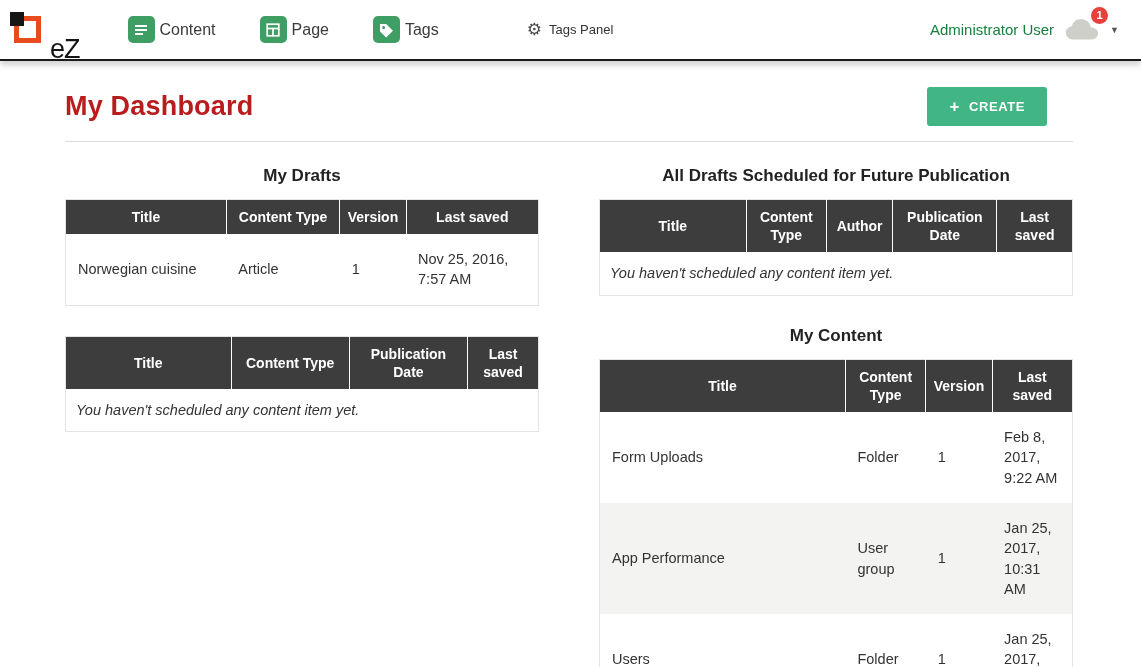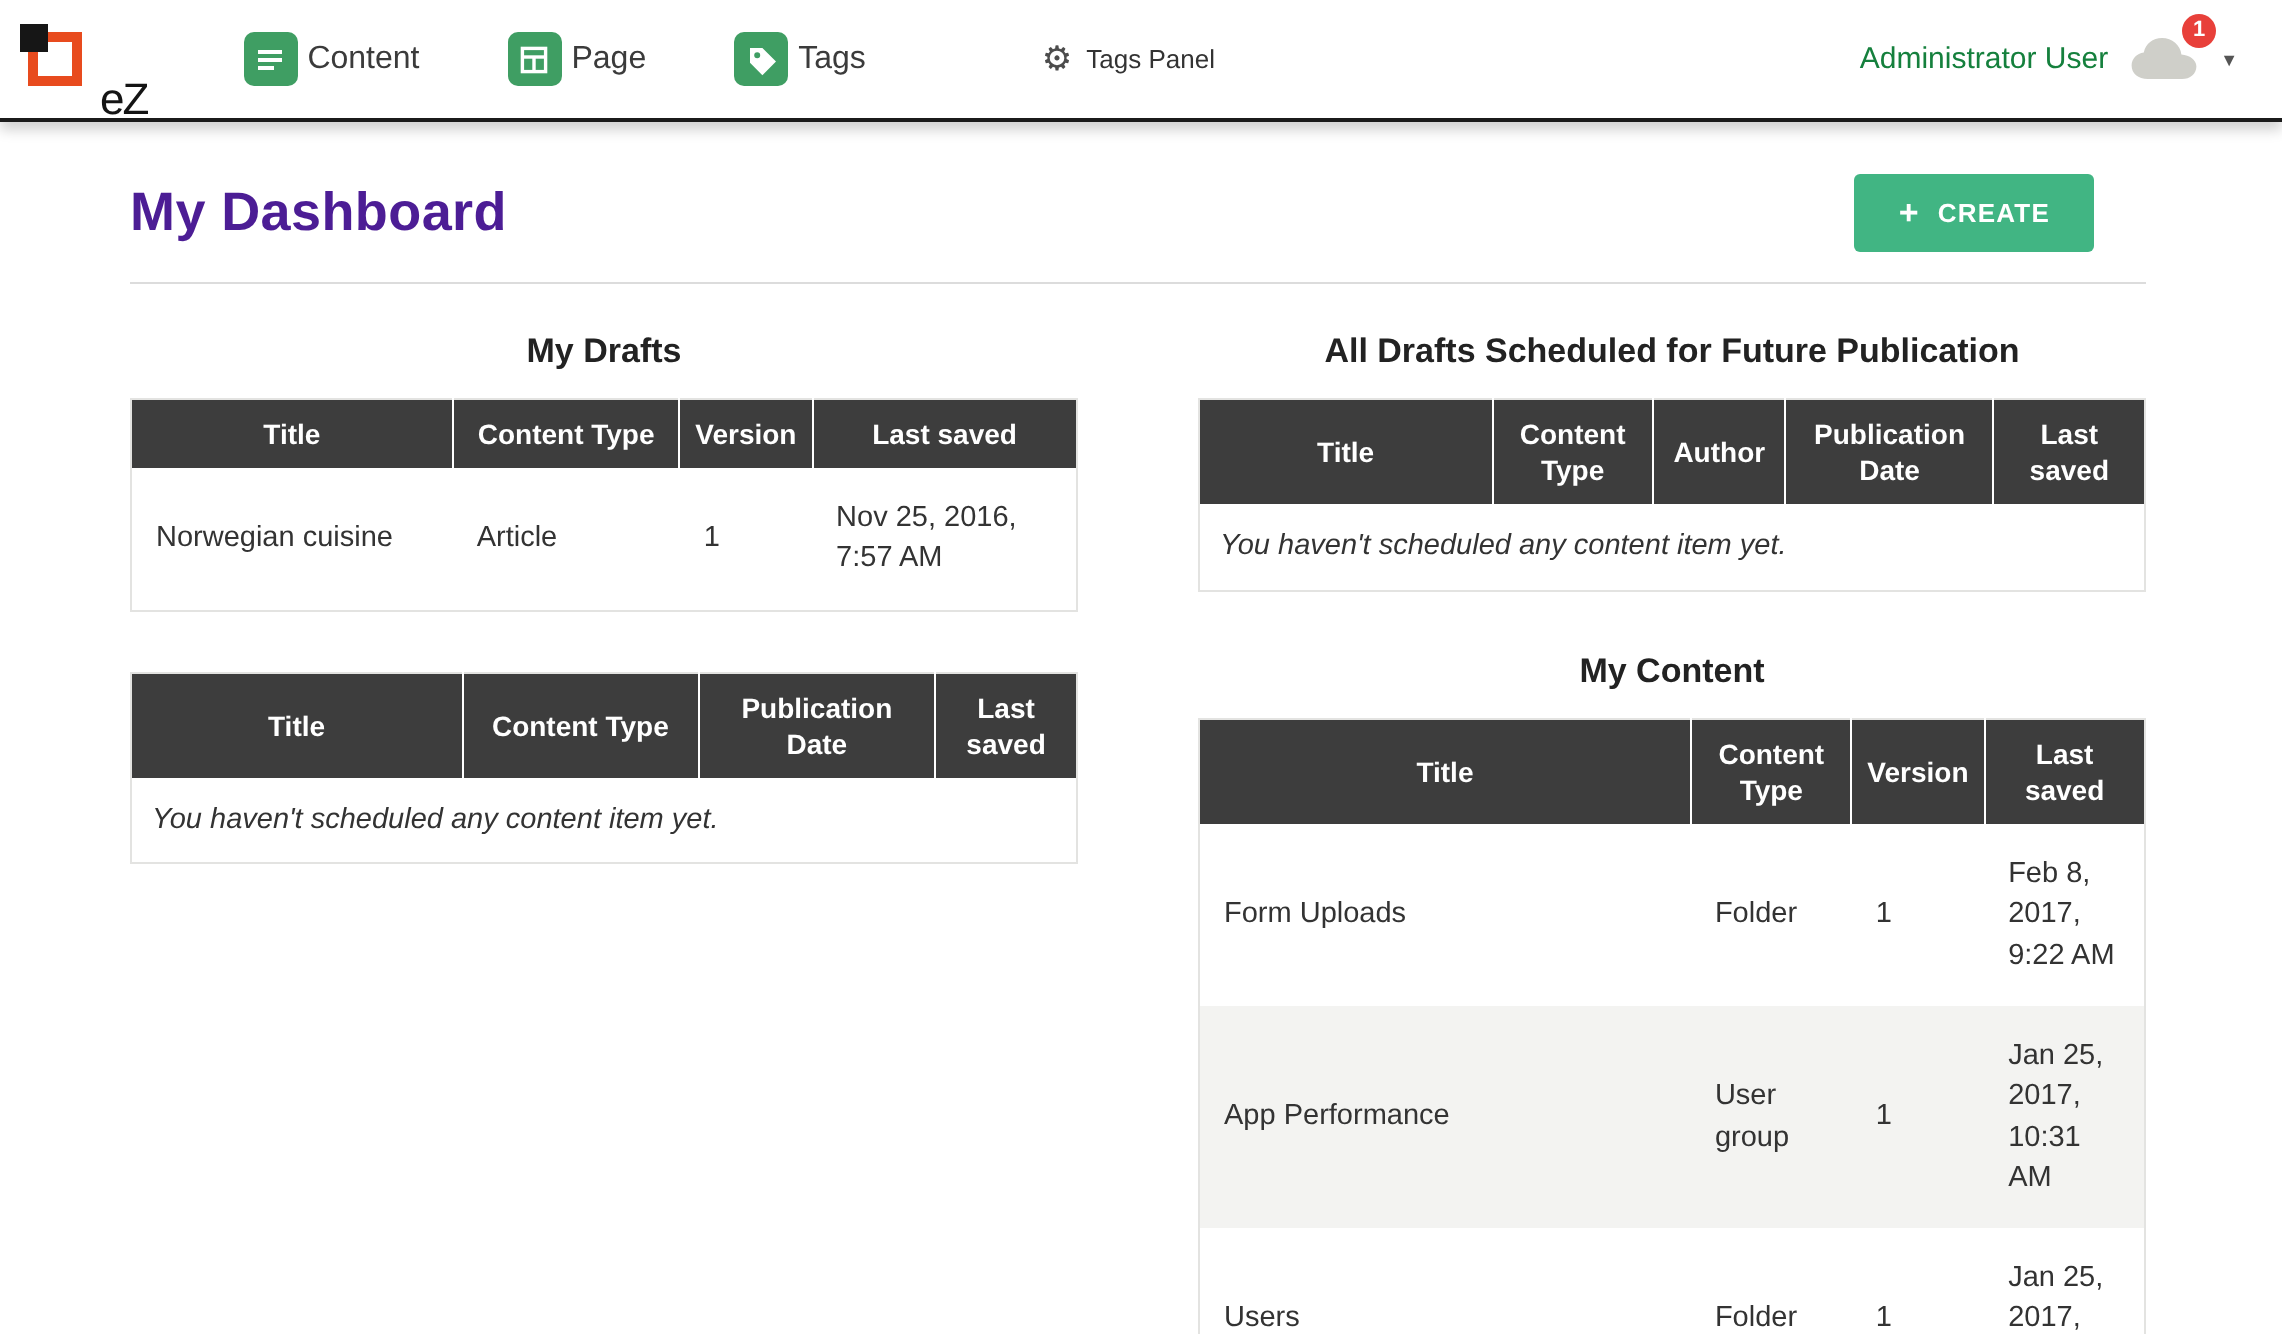--- a/index.html
+++ b/index.html
@@ -10,21 +10,21 @@
   .topbar {
     height: 61px; display: flex; align-items: center;
     padding: 0 22px 0 14px; background: #fff;
     border-bottom: 2px solid #1b1b1b;
     box-shadow: 0 4px 6px rgba(0,0,0,0.18);
     position: relative; z-index: 5;
   }
   .logo { display: flex; align-items: center; gap: 9px; margin-right: 48px; cursor: pointer; }
   .logo-mark { position: relative; width: 27px; height: 27px; border: 5px solid var(--logo-red, #e84b1e); display: inline-block; }
   .logo-mark::after { content: ""; position: absolute; top: -9px; left: -9px; width: 14px; height: 14px; background: #161616; }
-  .logo-text { font-size: 22px; color: #141414; letter-spacing: -1px; margin-top: 40px; }
+  .logo-text { font-size: 27px; color: #141414; letter-spacing: -1px; margin-top: 40px; }
 
   .main-nav { display: flex; align-items: center; gap: 44px; }
   .nav-item { display: flex; align-items: center; gap: 5px; cursor: pointer; text-decoration: none; }
   .nav-icon {
     width: 27px; height: 27px; border-radius: 5px;
     background: var(--icon-green, #3f9e63);
     display: flex; align-items: center; justify-content: center; flex: none;
   }
   .nav-label { font-size: 16px; color: #3b3b3b; }
 
@@ -39,21 +39,21 @@
     position: absolute; top: -10px; right: -8px;
     min-width: 17px; height: 17px; border-radius: 50%;
     background: var(--badge-red, #e8403a); color: #fff;
     font-size: 11px; font-weight: bold; line-height: 17px; text-align: center;
   }
   .caret { font-size: 9px; color: #555; }
 
   
   .content { padding: 0 68px 0 65px; }
   .page-header { display: flex; justify-content: space-between; align-items: center; margin-top: 26px; padding-right: 26px; }
-  h1 { font-size: 27px; font-weight: 600; color: #4c1d95; letter-spacing: 0.2px; }
+  h1 { font-size: 27px; font-weight: 600; color: #b91c1c; letter-spacing: 0.2px; }
   .create-btn {
     display: inline-flex; align-items: center; gap: 9px;
     background: var(--accent-green, #41b583); color: #fff;
     border: none; border-radius: 3px; padding: 12px 22px;
     font-size: 13px; font-weight: bold; letter-spacing: 0.6px;
     font-family: inherit; cursor: pointer;
   }
   .plus { font-size: 17px; font-weight: bold; line-height: 0.7; }
   .title-rule { border: none; border-top: 1px solid #dcdcdc; margin-top: 15px; }
 

